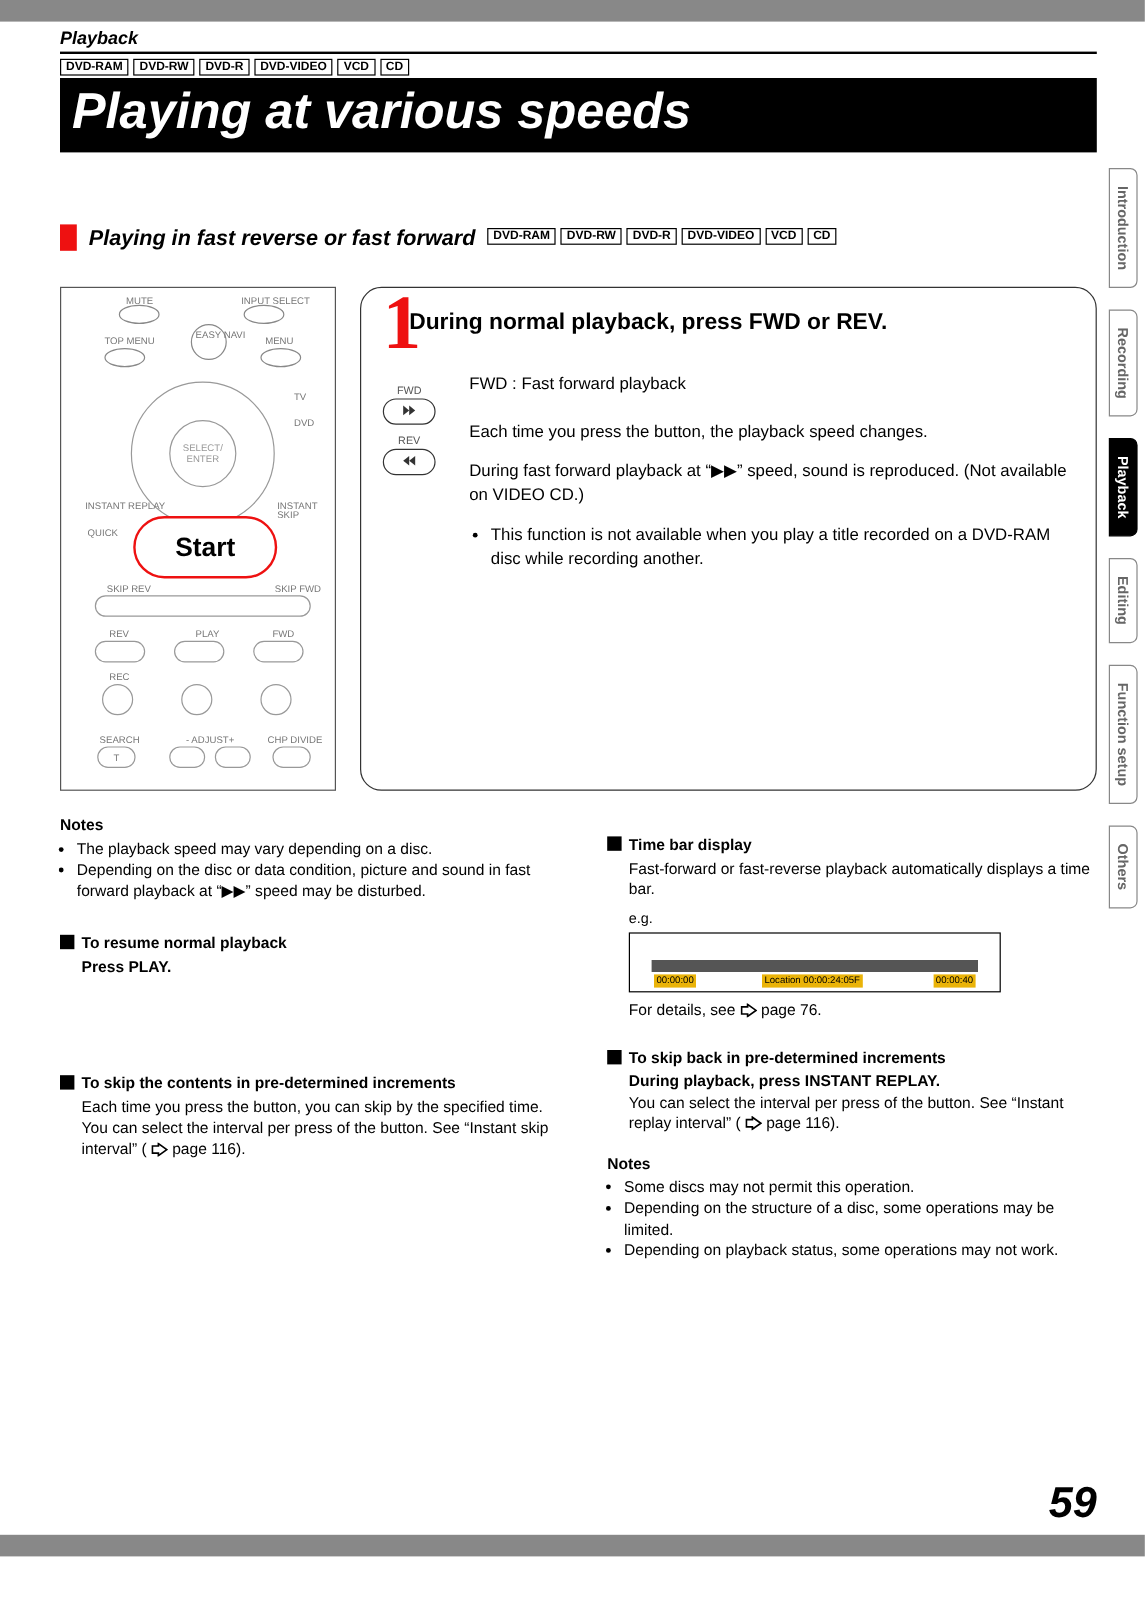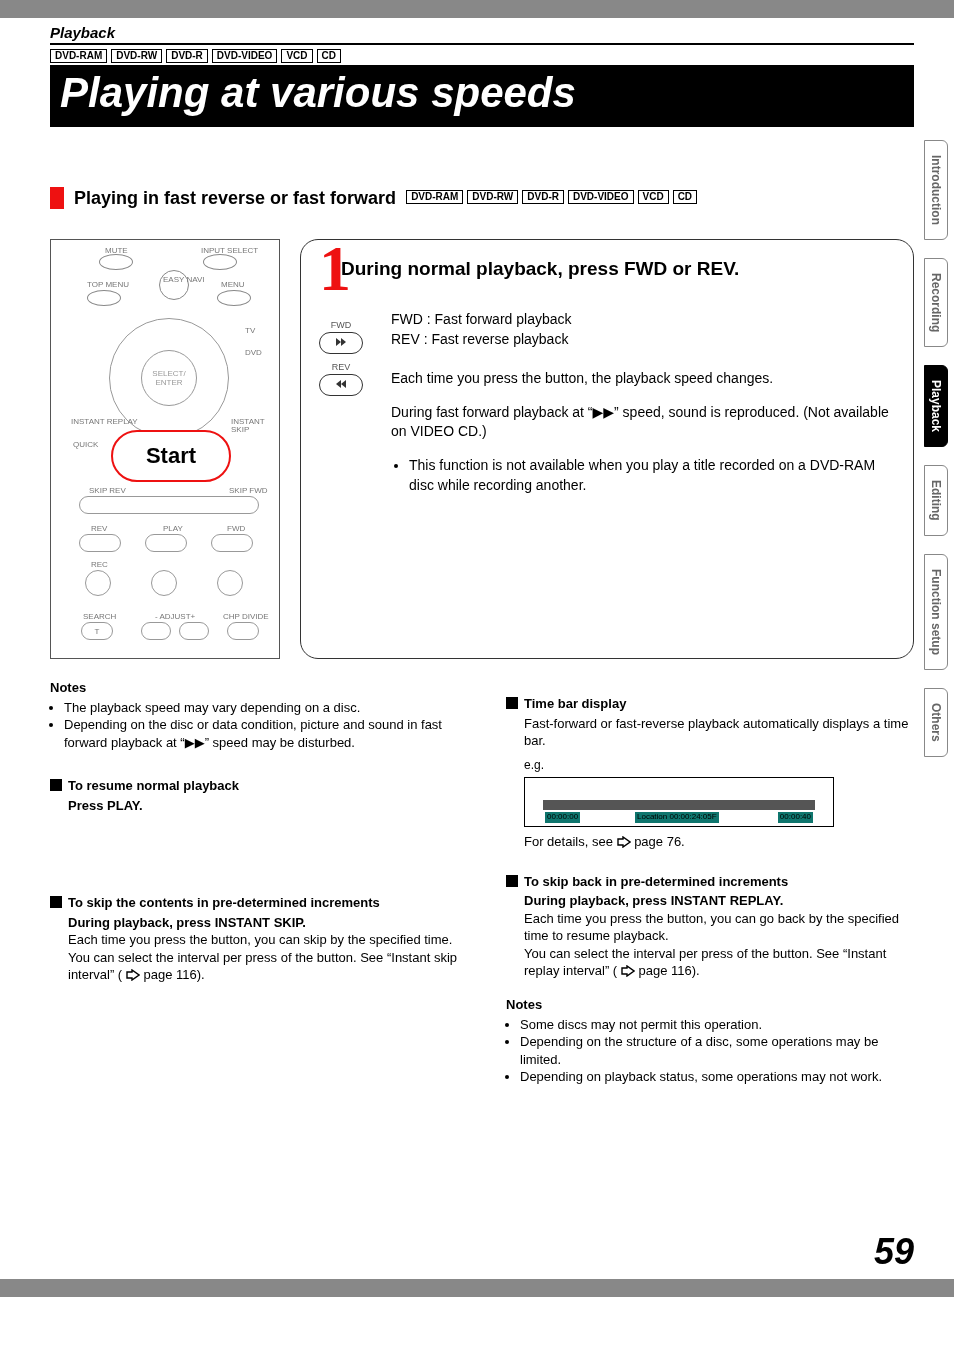--- a/index.html
+++ b/index.html
@@ -5,21 +5,21 @@
   * { box-sizing: border-box; margin: 0; padding: 0; }
   body { font-family: Arial, Helvetica, sans-serif; font-size: 13px; color: #000; }
   .page { width: 954px; height: 1297px; position: relative; background: #fff; padding: 20px 40px 20px 50px; }
   .topbar { height: 18px; background: #888; margin: -20px -40px 6px -60px; }
   .crumb { font-weight: bold; font-style: italic; font-size: 15px; border-bottom: 2px solid #000; padding-bottom: 2px; margin-bottom: 4px; }
   .badges { display: flex; gap: 4px; margin-bottom: 2px; }
   .badge { border: 1px solid #000; font-size: 10px; font-weight: bold; padding: 0 4px; height: 14px; line-height: 12px; background: #fff; }
   .title-bar { background: #000; color: #fff; font-weight: bold; font-style: italic; font-size: 42px; padding: 4px 10px 10px 10px; margin-bottom: 60px; }
   .subhead-row { display: flex; align-items: center; gap: 10px; margin-bottom: 30px; }
   .sub-red { width: 14px; height: 22px; background: #e11; }
-  .sub-text { font-weight: bold; font-size: 18px; }
+  .sub-text { font-weight: bold; font-style: italic; font-size: 18px; }
   .content-row { display: flex; gap: 20px; }
   .remote { width: 230px; height: 420px; border: 1px solid #555; position: relative; font-size: 8px; color: #777; }
   .step-box { flex: 1; border: 1px solid #333; border-radius: 18px; padding: 18px 20px 18px 90px; position: relative; height: 420px; }
   .step-num { position: absolute; left: 18px; top: -8px; font-size: 64px; font-weight: bold; color: #e11; font-family: "Times New Roman", serif; }
   .step-title { font-size: 19px; font-weight: bold; margin-bottom: 30px; margin-left:-50px;}
   .fwd-rev-icons { position: absolute; left: 18px; top: 80px; text-align: center; font-size: 9px; color: #555; }
   .btn-pill { width: 44px; height: 22px; border: 1px solid #333; border-radius: 12px; display: flex; align-items: center; justify-content: center; margin: 2px auto 8px auto; background:#fff; }
   .step-body { font-size: 14px; line-height: 1.4; }
   .step-body p { margin-bottom: 14px; }
   .step-body .defs { margin-bottom: 20px; }
@@ -30,21 +30,21 @@
   .col ul.notes { list-style: disc; margin-left: 14px; margin-bottom: 26px; }
   .blk { display: flex; align-items: flex-start; gap: 6px; font-weight: bold; margin-top: 20px; }
   .blk .sq { width: 12px; height: 12px; background: #000; margin-top: 2px; flex: none; }
   .blk-body { margin-left: 18px; margin-top: 2px; font-weight: normal; }
   .blk-body .dir { font-weight: bold; }
   .arrow-outline { display:inline-block; vertical-align:-2px; }
   .timebar-wrap { margin: 6px 0 6px 18px; }
   .timebar-label { font-size:12px; }
   .timebar { width: 310px; height: 50px; border: 1px solid #000; margin-top:4px; position:relative; background:#fff;}
   .timebar .strip { position:absolute; left:18px; right:18px; top:22px; height:10px; background:#555;}
-  .timebar .txt { position:absolute; font-size:8px; color:#000; background:#0f766e; padding:0 2px;}
+  .timebar .txt { position:absolute; font-size:8px; color:#000; background:#eab308; padding:0 2px;}
   .side-tabs { position: absolute; right: 6px; top: 140px; display: flex; flex-direction: column; gap: 18px; }
   .tab { writing-mode: vertical-rl; font-size: 12px; font-weight: bold; padding: 14px 4px; border: 1px solid #888; border-radius: 0 6px 6px 0; background: #fff; color: #666; }
   .tab.active { background: #000; color: #fff; border-color:#000; }
   .page-num { position: absolute; right: 40px; bottom: 24px; font-size: 36px; font-weight: bold; font-style: italic; }
   .bottombar { position:absolute; left:0; right:0; bottom:0; height:18px; background:#888;}
   
   .remote .lbl { position:absolute; }
   .remote .oval { position:absolute; border:1px solid #888; border-radius:50%; }
   .remote .start { position:absolute; left:60px; top:190px; width:120px; height:52px; border:2px solid #e11; border-radius:28px; display:flex; align-items:center; justify-content:center; font-size:22px; font-weight:bold; color:#000; background:#fff; z-index:2;}
   .remote .ring { position:absolute; left:58px; top:78px; width:120px; height:120px; border:1px solid #999; border-radius:50%;}
@@ -137,21 +137,20 @@
             <span class="dtri-r"></span>
           </div>
         <div>REV</div>
         <div class="btn-pill">
             <span class="dtri-l"></span>
           </div>
       </div>
       <div class="step-body">
         <div class="defs">
           <div>FWD : Fast forward playback</div>
-          <div>REV :  Fast reverse playback</div>
         </div>
         <p>Each time you press the button, the playback speed changes.</p>
         <p>During fast forward playback at “▶▶” speed, sound is reproduced. (Not available on VIDEO CD.)</p>
         <ul>
             <li>This function is not available when you play a title recorded on a DVD-RAM disc while recording another.</li>
           </ul>
       </div>
     </div>
   </div>
 
@@ -169,21 +168,20 @@
         </div>
       <div class="blk-body"><span class="dir">Press PLAY.</span></div>
 
       <div style="height:60px"></div>
 
       <div class="blk">
           <span class="sq"></span>
         <span>To skip the contents in pre-determined increments</span>
         </div>
       <div class="blk-body">
-        <div class="dir">During playback, press INSTANT SKIP.</div>
         <div>Each time you press the button, you can skip by the specified time.</div>
         <div>
           <span>You can select the interval per press of the button. See “Instant skip interval” (</span>
           <span class="arrow-outline">
             <svg width="14" height="12">
                 <path d="M1 3 H6 V1 L13 6 L6 11 V9 H1 Z" fill="none" stroke="#000" stroke-width="1.4"></path>
               </svg>
           </span>
           <span> page 116).</span>
         </div>
@@ -215,21 +213,20 @@
         </span>
         <span> page 76.</span>
       </div>
 
       <div class="blk">
           <span class="sq"></span>
         <span>To skip back in pre-determined increments</span>
         </div>
       <div class="blk-body">
         <div class="dir">During playback, press INSTANT REPLAY.</div>
-        <div>Each time you press the button, you can go back by the specified time to resume playback.</div>
         <div>
           <span>You can select the interval per press of the button. See “Instant replay interval” (</span>
           <span class="arrow-outline">
             <svg width="14" height="12">
                 <path d="M1 3 H6 V1 L13 6 L6 11 V9 H1 Z" fill="none" stroke="#000" stroke-width="1.4"></path>
               </svg>
           </span>
           <span> page 116).</span>
         </div>
       </div>

